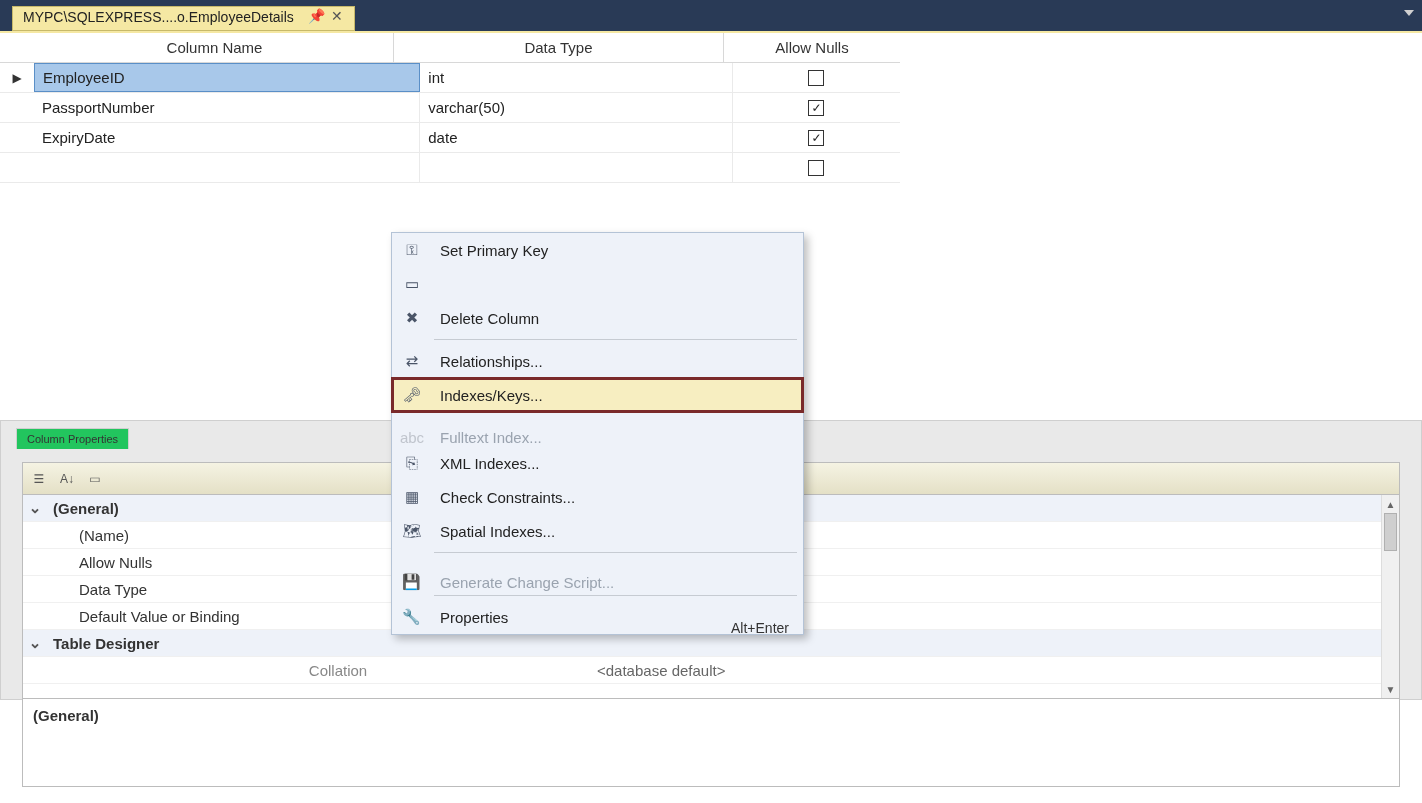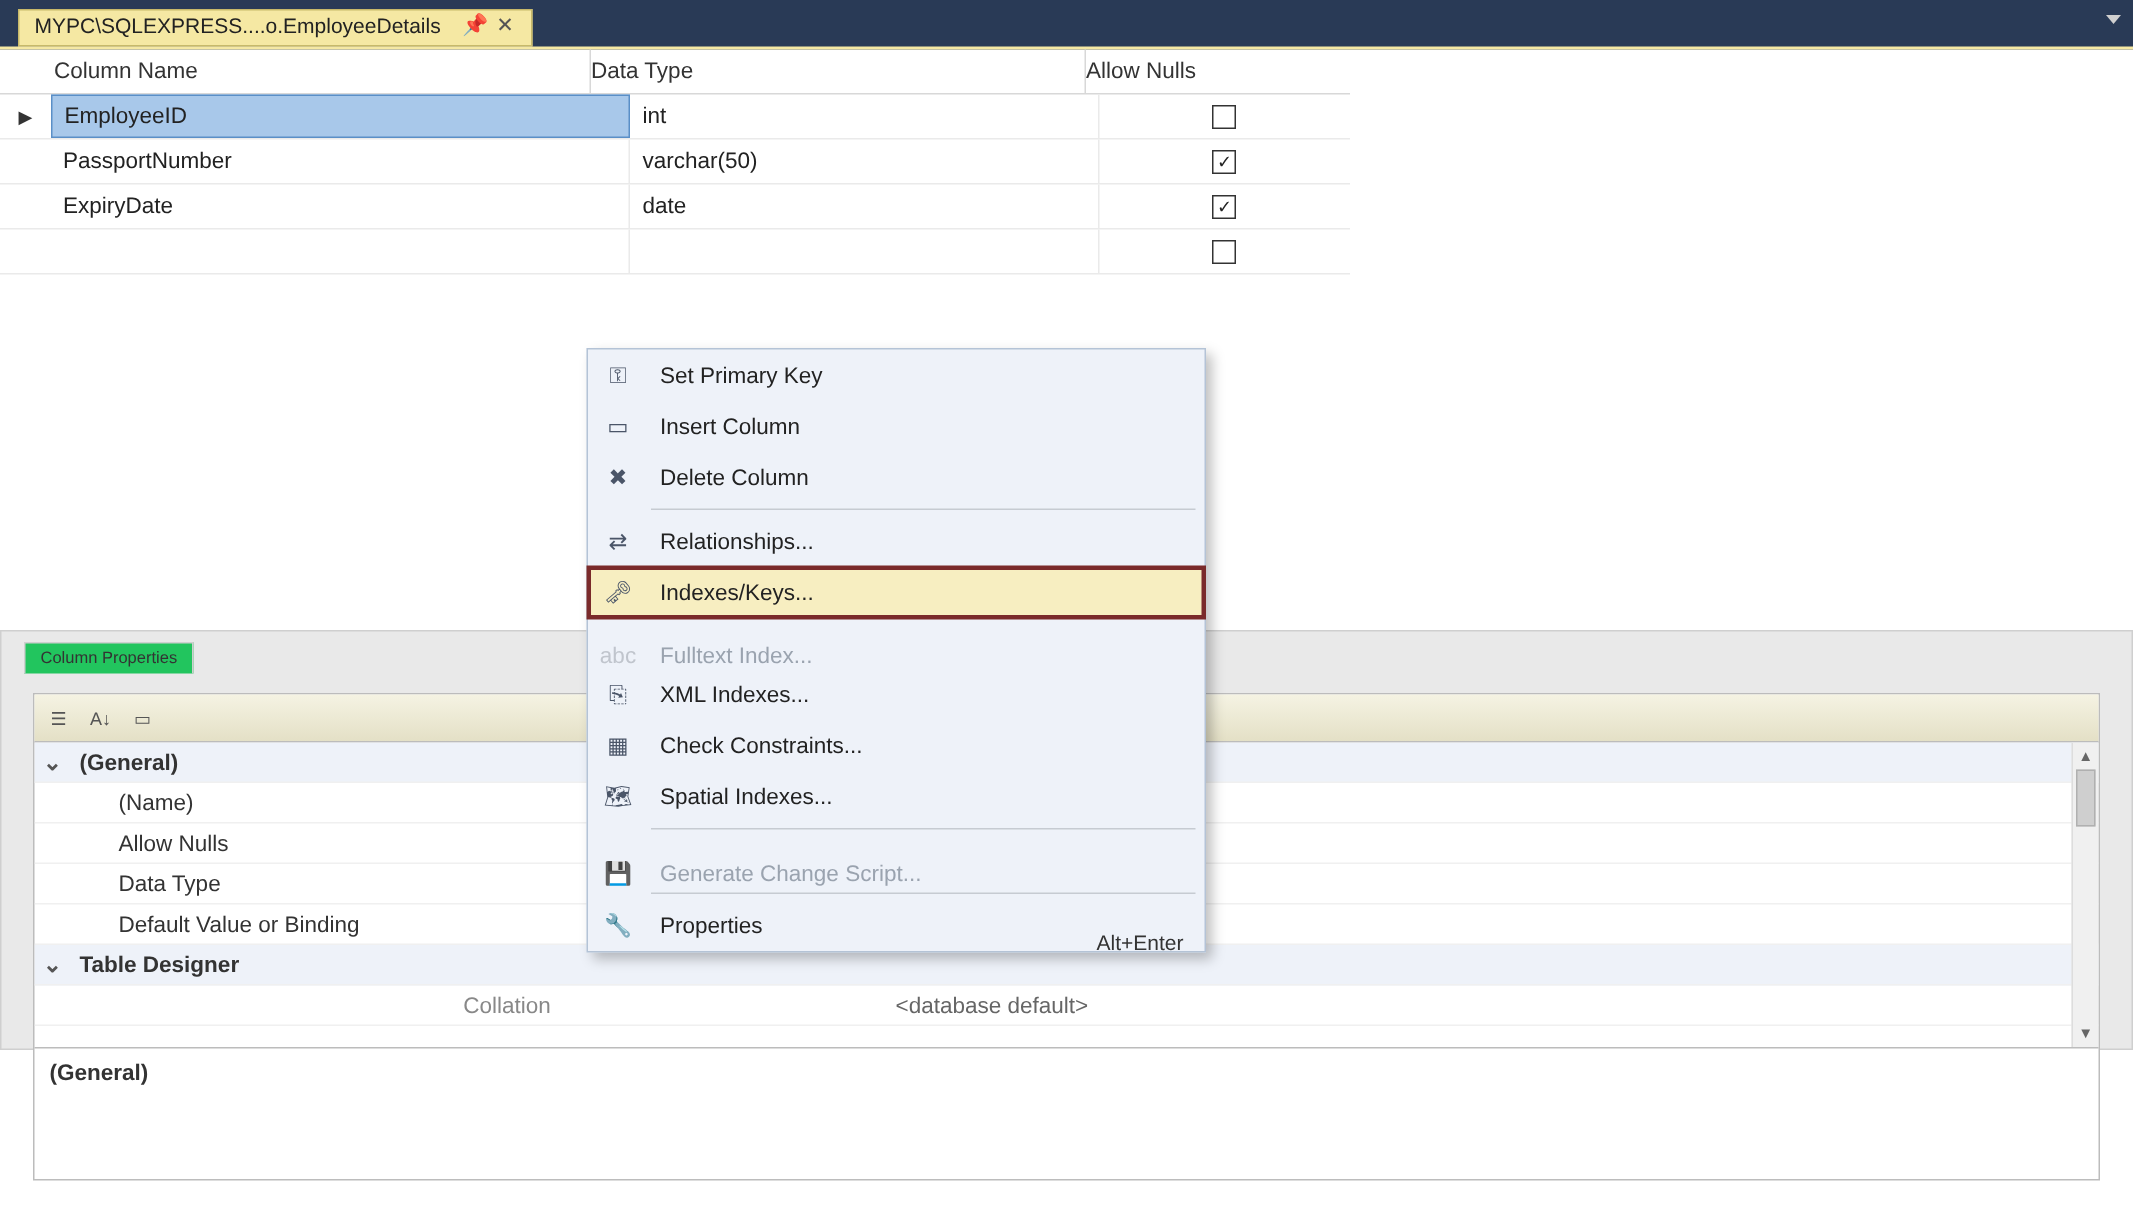--- a/index.html
+++ b/index.html
@@ -9,21 +9,21 @@
 .titlebar { height: 33px; background: #293a56; position: relative; }
 .titlebar-accent { position: absolute; bottom: 0; left: 0; right: 0; height: 2px; background: #f5e8a3; }
 .tab { position: absolute; left: 12px; top: 6px; height: 25px; background: #f5e8a3; border: 1px solid #c7b96a; padding: 2px 10px 2px 10px; display: flex; align-items: flex-start; font-size: 14px; color: #222; }
 .tab .tab-text { margin-right: 10px; }
 .tab .pin-icon, .tab .close-icon { width: 14px; height: 14px; display: inline-flex; align-items: center; justify-content: center; margin-left: 6px; color: #555; cursor: pointer; }
 .titlebar .dropdown-arrow { position: absolute; right: 8px; top: 10px; width: 0; height: 0; border-left: 5px solid transparent; border-right: 5px solid transparent; border-top: 6px solid #d0d0d0; cursor: pointer; }
 
 
 .grid { position: absolute; left: 0; top: 33px; width: 900px; }
 .grid-header { display: flex; border-bottom: 1px solid #d8d8d8; }
-.hdr-cell { padding: 6px 0; font-size: 15px; color: #333; border-right: 1px solid #d8d8d8; }
+.hdr-cell { padding: 6px 0; font-size: 15px; color: #333; text-align: center; border-right: 1px solid #d8d8d8; }
 .row-selector-h { width: 36px; }
 .col-name-h { width: 358px; }
 .col-type-h { width: 330px; }
 .col-null-h { width: 176px; border-right: none; }
 
 .grid-row { display: flex; border-bottom: 1px solid #eaeaea; height: 30px; align-items: stretch; }
 .row-selector { width: 36px; display:flex; align-items:center; justify-content:center; font-size: 12px; color:#333;}
 .cell { padding: 4px 8px; font-size: 15px; color: #222; display:flex; align-items:center; border-right: 1px solid #eaeaea;}
 .cell.name { width: 408px; }
 .cell.type { width: 330px; }
@@ -117,21 +117,20 @@
     </div>
 </div>
 
 <div class="context-menu" id="ctx">
     <div class="cm-item">
       <span class="cm-icon">⚿</span>
       <span class="cm-label">Set Primary Key</span>
     </div>
     <div class="cm-item">
       <span class="cm-icon">▭</span>
-      <span class="cm-label">Insert Column</span>
     </div>
     <div class="cm-item">
       <span class="cm-icon">✖</span>
       <span class="cm-label">Delete Column</span>
     </div>
     <div class="cm-sep"></div>
     <div class="cm-item">
       <span class="cm-icon">⇄</span>
       <span class="cm-label">Relationships...</span>
     </div>

